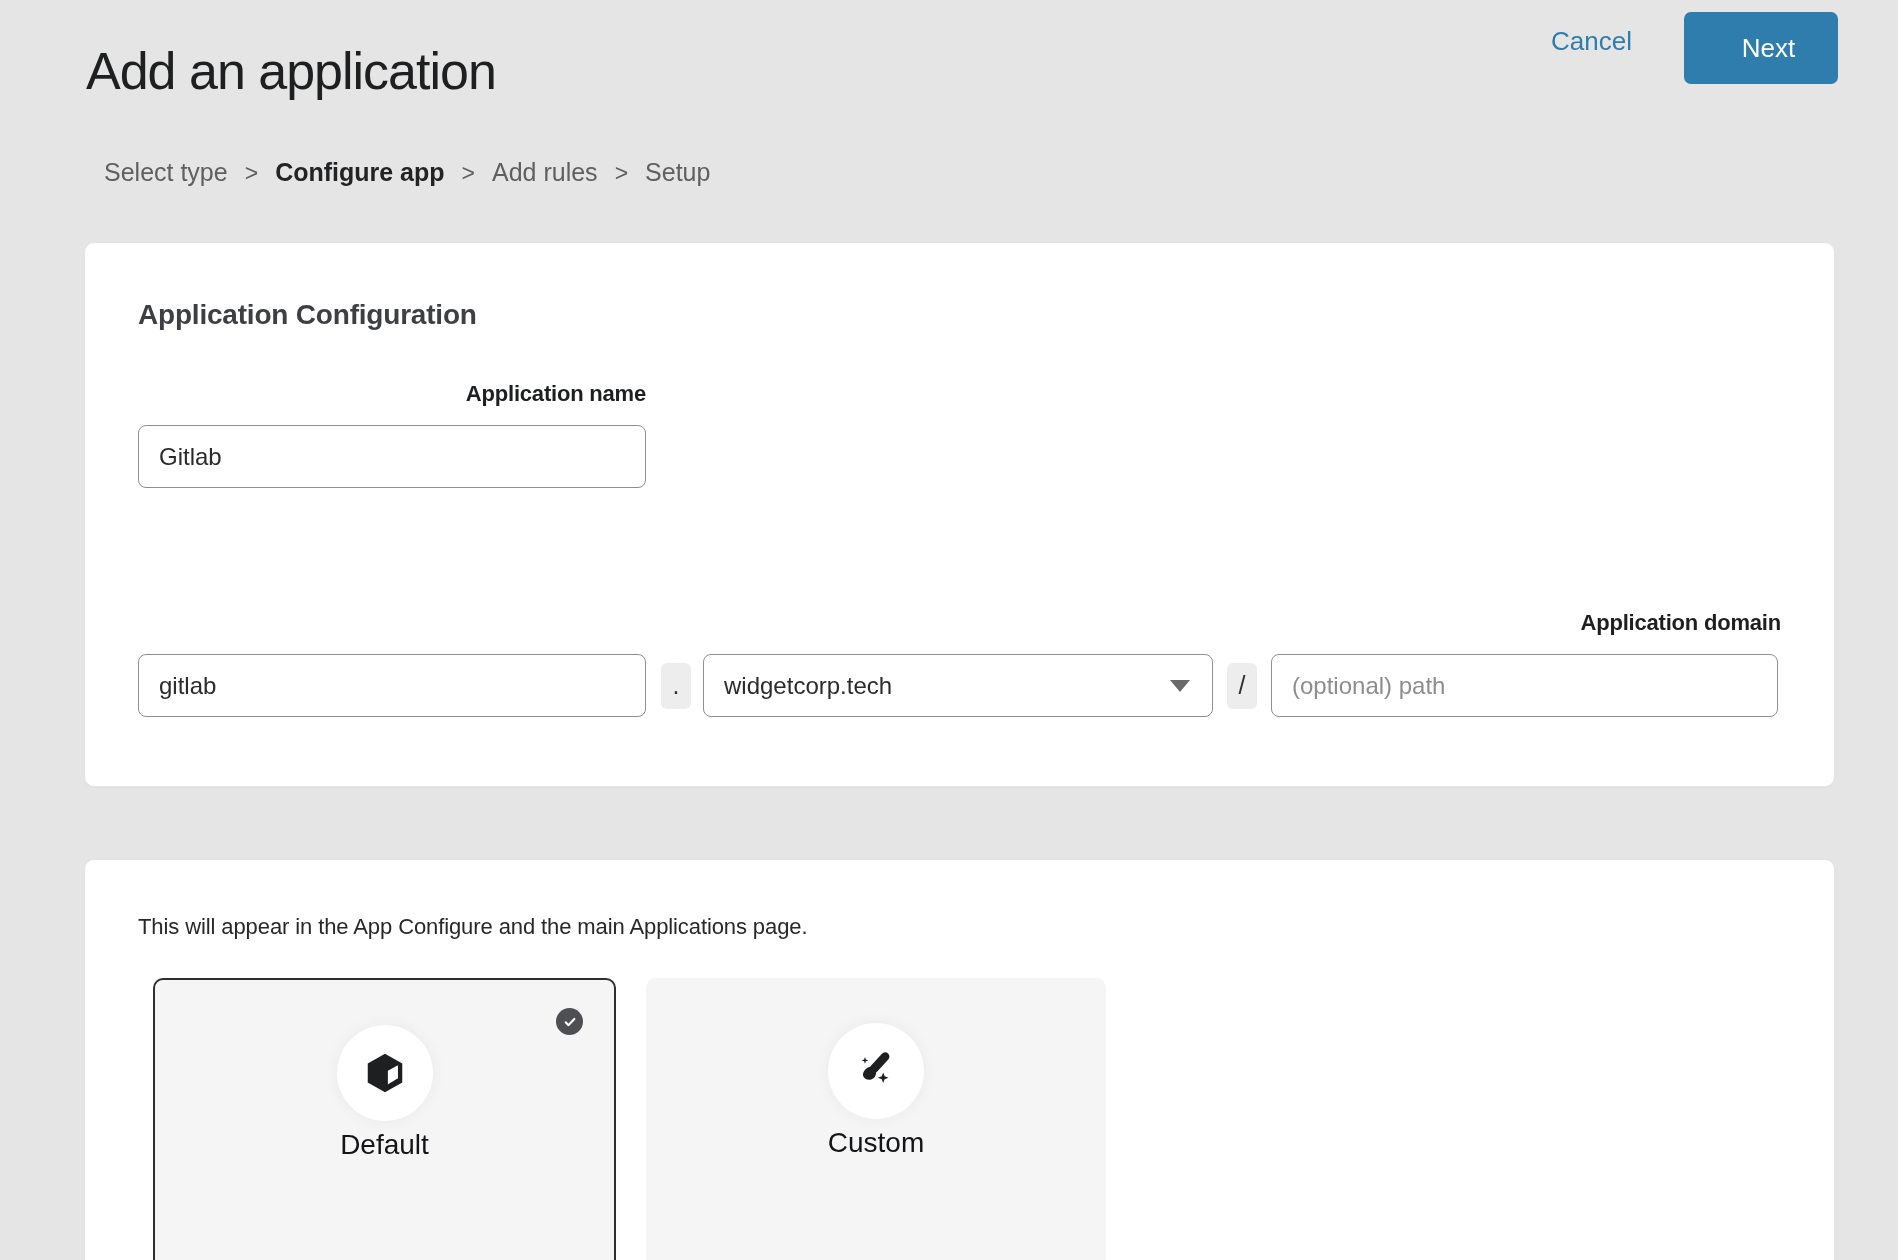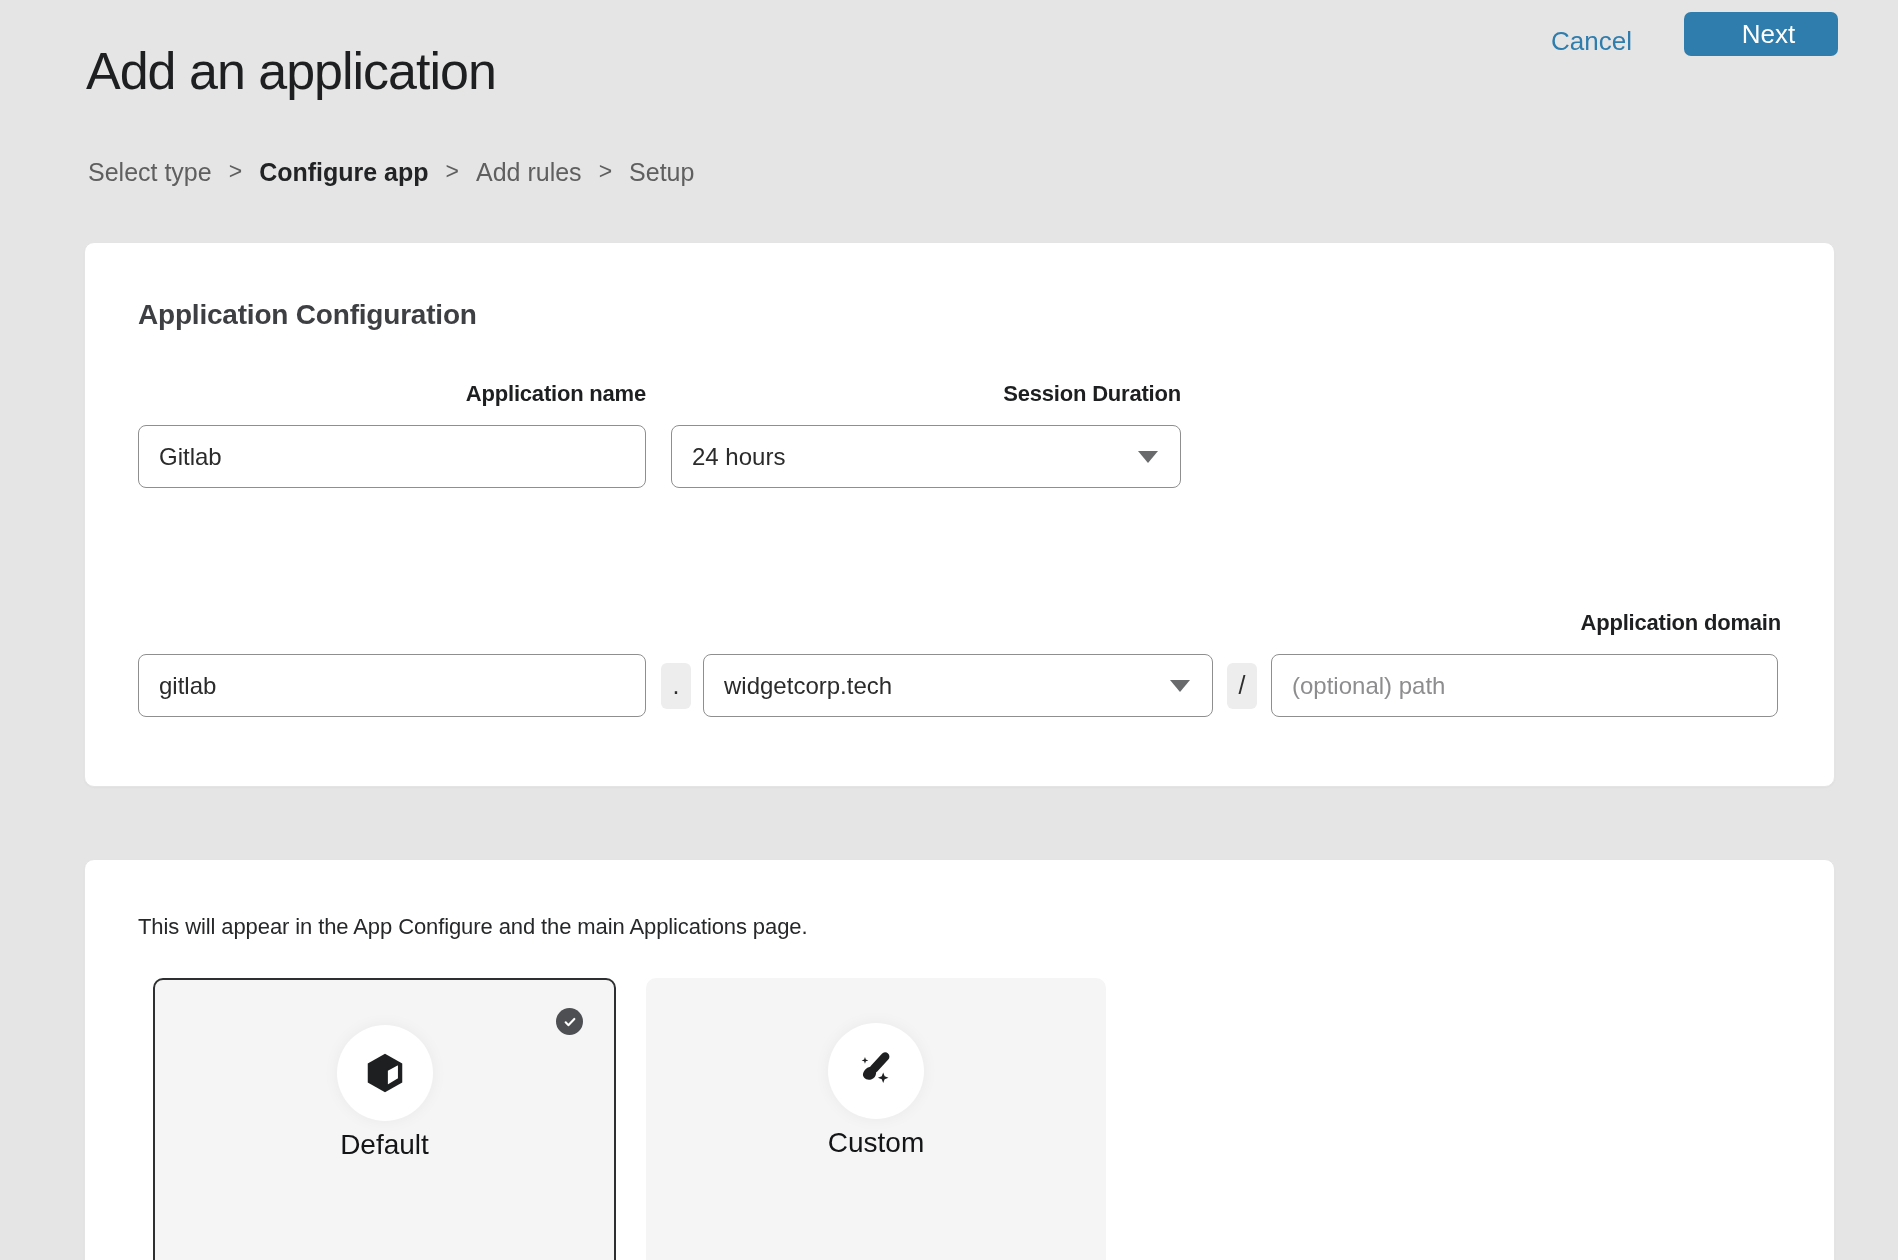--- a/index.html
+++ b/index.html
@@ -15,28 +15,28 @@
   .page-title{
     position:absolute;left:86px;top:6px;
     font-size:52px;font-weight:400;letter-spacing:-1px;color:#1d1f20;
   }
   .cancel-link{
     position:absolute;top:26px;right:266px;
     font-size:26px;color:#2f7dad;cursor:pointer;white-space:nowrap;
   }
   .next-btn{
     position:absolute;top:12px;right:60px;
-    width:154px;height:44px;
+    width:154px;height:72px;
     background:#2f7dad;border:none;border-radius:7px;
     color:#ffffff;font-size:26px;font-family:inherit;cursor:pointer;padding-left:21px;
   }
   
   .breadcrumb{
-    position:absolute;left:88px;top:158px;
-    display:flex;align-items:flex-start;gap:17px;
+    position:absolute;left:104px;top:158px;
+    display:flex;align-items:flex-end;gap:17px;
     font-size:25px;color:#5f5f5f;
   }
   .crumb{cursor:pointer;}
   .crumb.active{font-weight:700;color:#222325;}
   .crumb-sep{color:#5f5f5f;font-size:23px;}
   
   .card{
     position:absolute;left:84px;width:1751px;
     background:#ffffff;border:1px solid #e4e4e5;border-radius:10px;
     box-sizing:border-box;padding:0 53px;
@@ -135,27 +135,20 @@
   </nav>
 
   <section class="card card-config">
     <h2 class="card-heading">Application Configuration</h2>
 
     <div class="form-row1">
       <div class="col-name">
         <label class="field-label">Application name</label>
         <input class="text-input" type="text" value="Gitlab" style="">
       </div>
-      <div class="col-duration">
-        <label class="field-label">Session Duration</label>
-        <div class="select-box">
-          <span>24 hours</span>
-          <span class="caret-down"></span>
-        </div>
-      </div>
     </div>
 
     <label class="field-label domain-label">Application domain</label>
     <div class="domain-row">
       <input class="text-input w-sub" type="text" value="gitlab" style="">
       <span class="sep-chip chip-dot">.</span>
       <div class="select-box w-domain">
         <span>widgetcorp.tech</span>
         <span class="caret-down"></span>
       </div>

